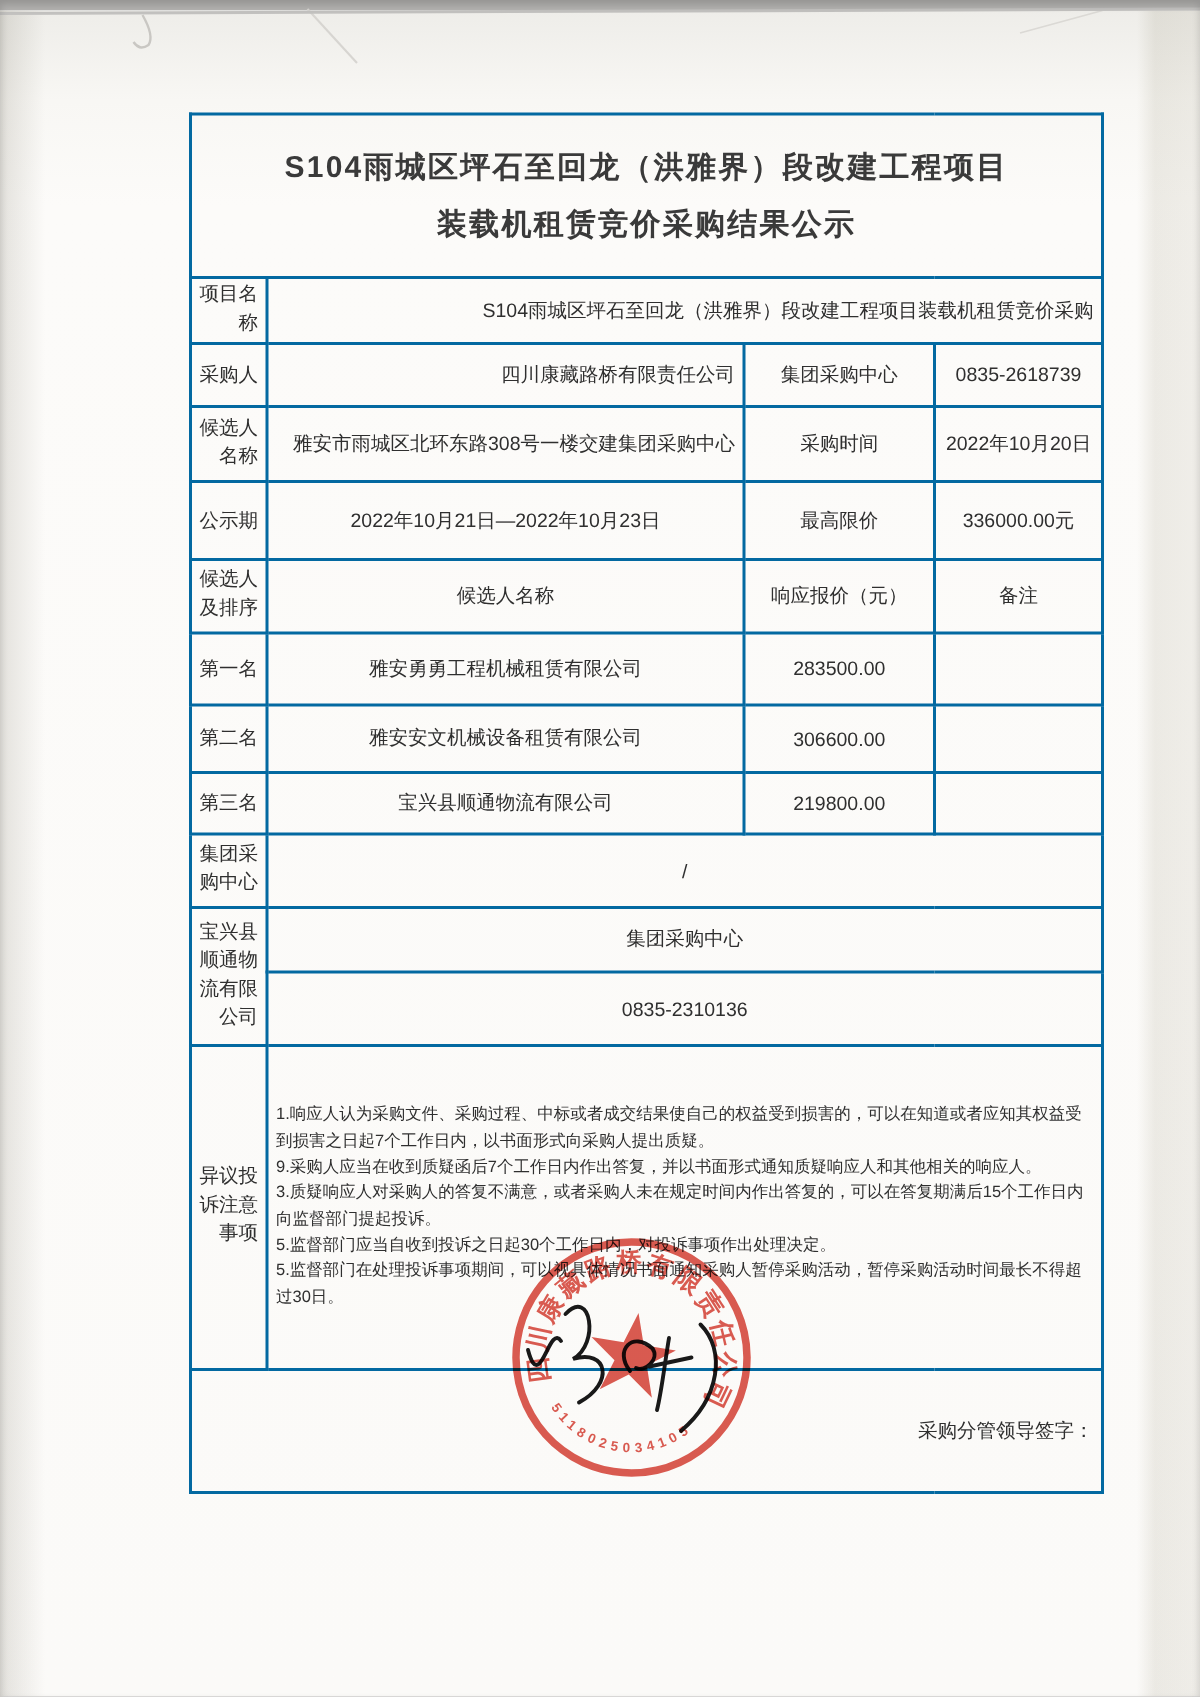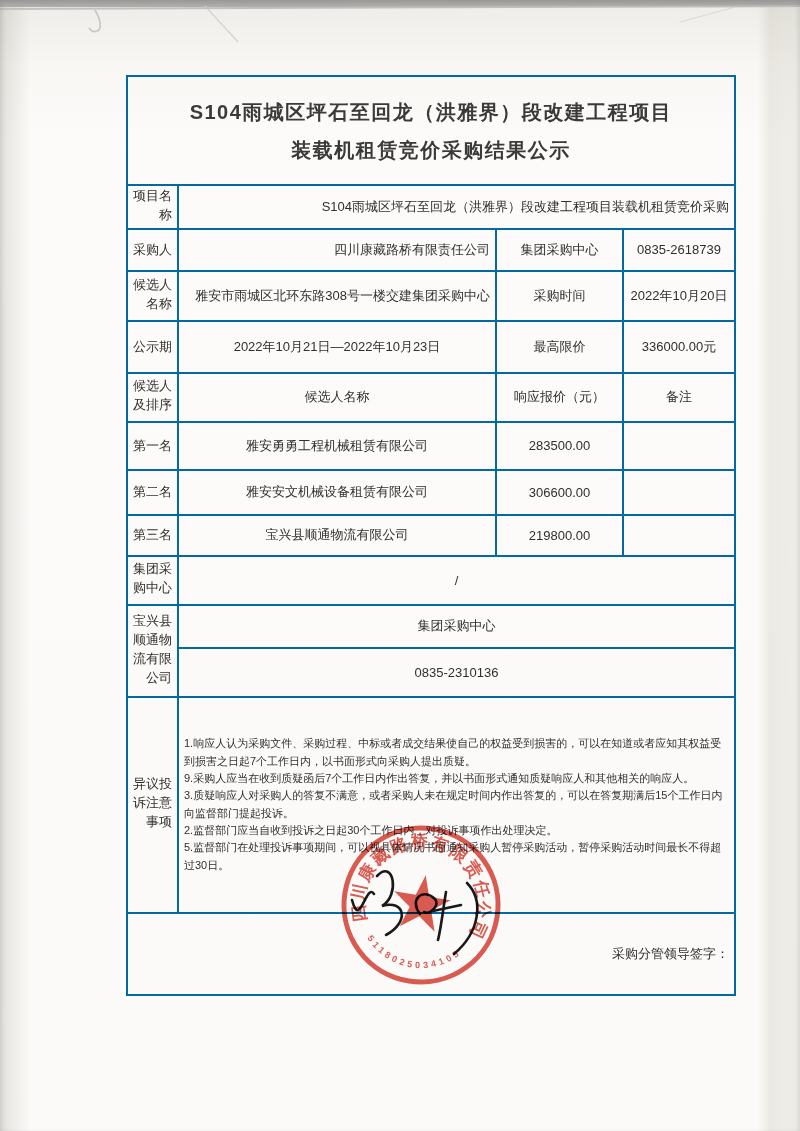--- a/index.html
+++ b/index.html
@@ -144,21 +144,21 @@
   <tr class="r-sup2">
     <td colspan="3" class="val-c">0835-2310136</td>
   </tr>
 
   <tr class="r-obj">
     <td class="lab">异议投诉注意事项</td>
     <td colspan="3" class="obj-cell">
       <p>1.响应人认为采购文件、采购过程、中标或者成交结果使自己的权益受到损害的，可以在知道或者应知其权益受到损害之日起7个工作日内，以书面形式向采购人提出质疑。</p>
       <p>9.采购人应当在收到质疑函后7个工作日内作出答复，并以书面形式通知质疑响应人和其他相关的响应人。</p>
       <p>3.质疑响应人对采购人的答复不满意，或者采购人未在规定时间内作出答复的，可以在答复期满后15个工作日内向监督部门提起投诉。</p>
-      <p>2.监督部门应当自收到投诉之日起30个工作日内，对投诉事项作出处理决定。</p>
+      <p>5.监督部门应当自收到投诉之日起30个工作日内，对投诉事项作出处理决定。</p>
       <p>5.监督部门在处理投诉事项期间，可以视具体情况书面通知采购人暂停采购活动，暂停采购活动时间最长不得超过30日。</p>
     </td>
   </tr>
 
   <tr class="r-sign">
     <td colspan="4" class="sign-cell">采购分管领导签字：</td>
   </tr>
 </tbody>
   </table>
 

